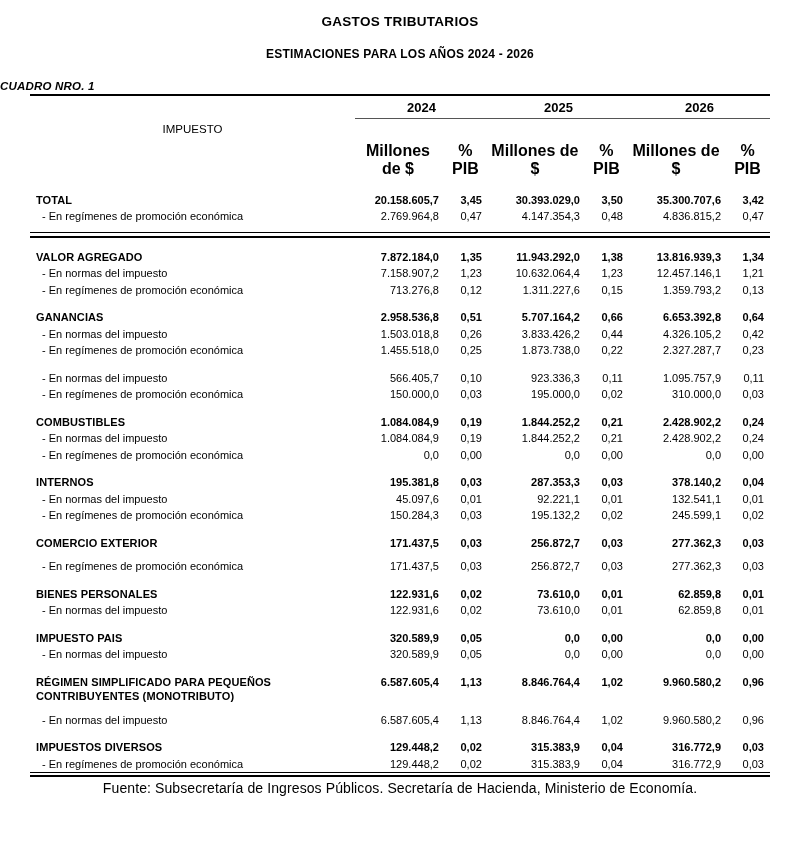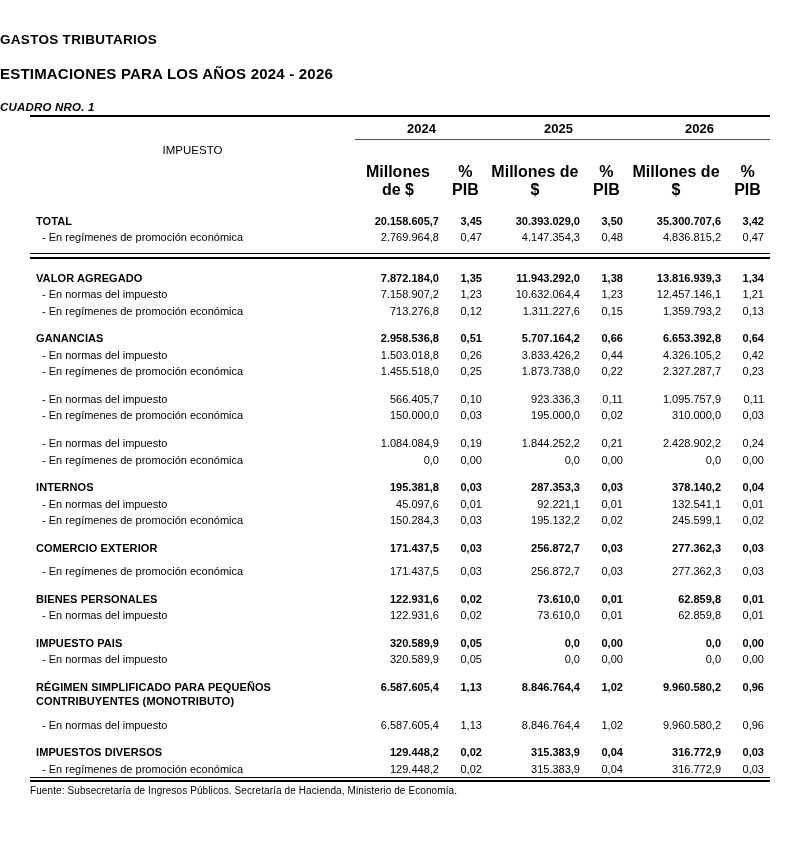--- a/index.html
+++ b/index.html
@@ -18,30 +18,31 @@
     position: relative;
     width: 800px;
     height: 865px;
     box-sizing: border-box;
     padding: 0;
     overflow: hidden;
   }
 
   
   .titles {
-    padding-top: 33px;
+    padding-top: 15px;
+    text-align: center;
   }
   .title-main {
     font-size: 13.5px;
     font-weight: bold;
     letter-spacing: 0.3px;
     line-height: 1.1;
   }
   .title-sub {
-    font-size: 15px;
+    font-size: 12px;
     font-weight: bold;
     letter-spacing: 0.2px;
     margin-top: 18px;
     line-height: 1.1;
   }
 
   
   .cuadro-row {
     margin-top: 15px;
     padding-right: 18px;
@@ -144,22 +145,22 @@
     padding: 0 !important;
     line-height: 0;
     font-size: 0;
   }
 
   
   .footer {
     width: 740px;
     margin: 0 auto;
     padding-top: 3px;
-    font-size: 10px;
-    text-align: left;
+    font-size: 14px;
+    text-align: center;
     letter-spacing: 0.1px;
   }
   .footer-rule-top {
     width: 740px;
     margin: 0 auto;
     border-top: 1px solid #000;
     border-bottom: 2.2px solid #000;
     height: 2px;
   }
 </style>
@@ -316,20 +317,29 @@
             <td class="num">150.000,0</td>
             <td class="pct">0,03</td>
             <td class="num">195.000,0</td>
             <td class="pct">0,02</td>
             <td class="num">310.000,0</td>
             <td class="pct">0,03</td>
           </tr>
           <tr class="spacer">
             <td colspan="7"></td>
           </tr>
+          <tr class="data-row group-head">
+            <td class="lbl">COMBUSTIBLES</td>
+            <td class="num">1.084.084,9</td>
+            <td class="pct">0,19</td>
+            <td class="num">1.844.252,2</td>
+            <td class="pct">0,21</td>
+            <td class="num">2.428.902,2</td>
+            <td class="pct">0,24</td>
+          </tr>
           <tr class="data-row sub-row">
             <td class="lbl">- En normas del impuesto</td>
             <td class="num">1.084.084,9</td>
             <td class="pct">0,19</td>
             <td class="num">1.844.252,2</td>
             <td class="pct">0,21</td>
             <td class="num">2.428.902,2</td>
             <td class="pct">0,24</td>
           </tr>
           <tr class="data-row sub-row">

